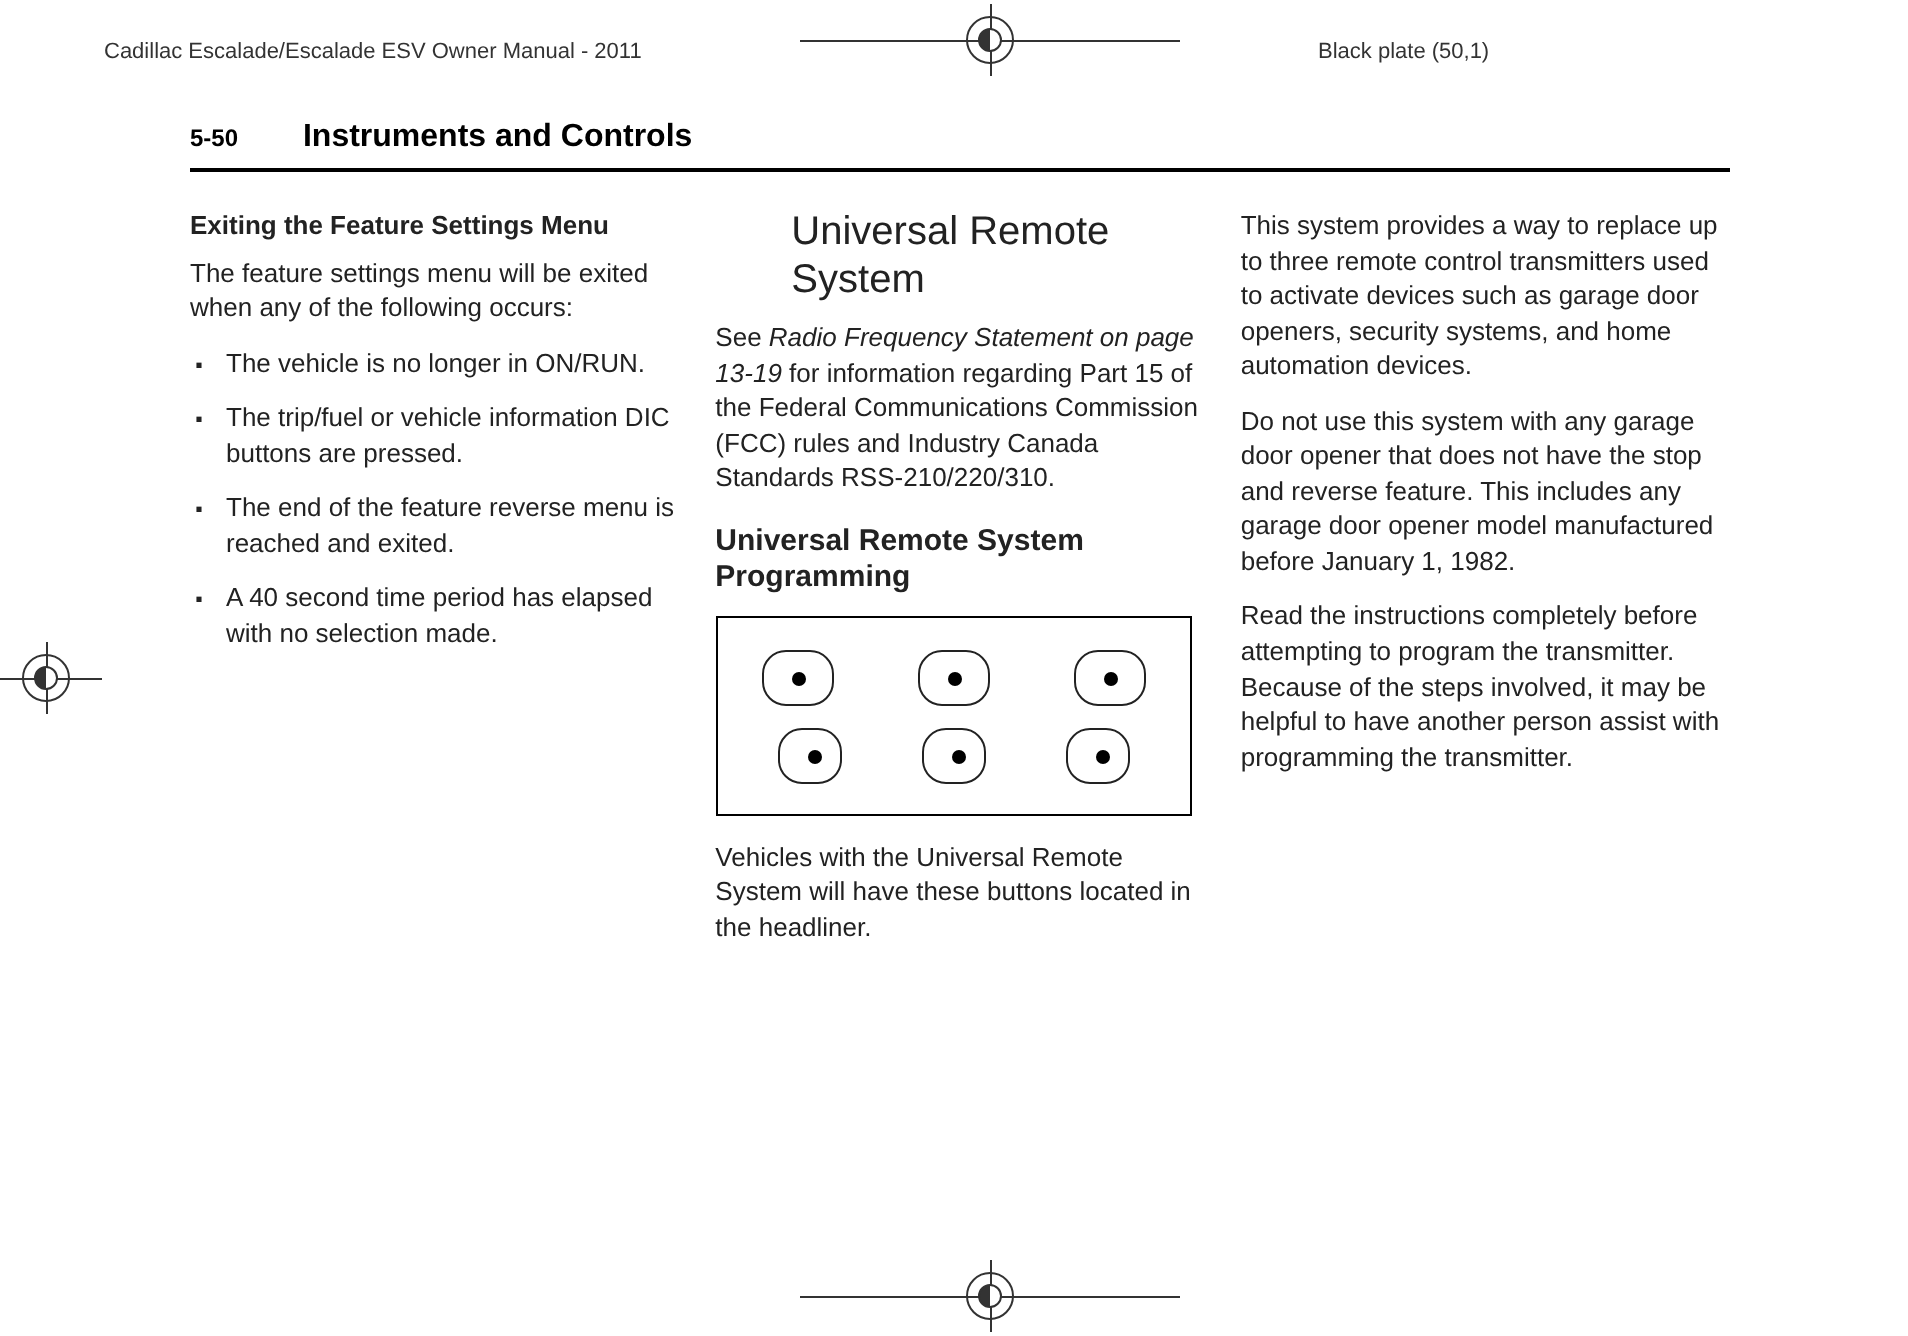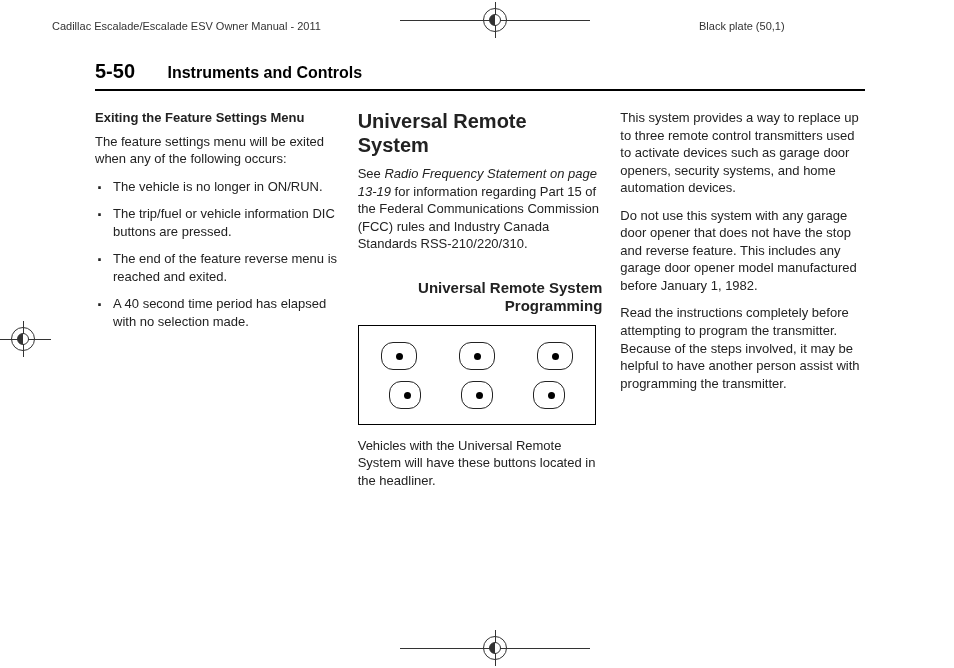--- a/index.html
+++ b/index.html
@@ -19,21 +19,21 @@
       display: flex;
       align-items: center;
       font-size: 11px;
       color: #333;
     }
     .header-left {
       padding-left: 52px;
     }
     .header-right {
       position: absolute;
-      left: 699px;
+      left: 659px;
     }
     .crop-mark-top {
       position: absolute;
       left: 480px;
       top: 5px;
     }
     .crop-mark-bottom {
       position: absolute;
       left: 480px;
       bottom: 5px;
@@ -97,21 +97,21 @@
       left: 95px;
       width: 770px;
     }
     .page-header {
       border-bottom: 2px solid #000;
       padding-bottom: 6px;
       margin-bottom: 18px;
     }
     .page-num {
       font-weight: bold;
-      font-size: 20px;
+      font-size: 12px;
       margin-right: 28px;
     }
     .section-title {
       font-weight: bold;
       font-size: 16px;
       margin-top: 38px;
     }
     .columns {
       display: flex;
       gap: 18px;
@@ -122,31 +122,31 @@
       line-height: 1.35;
       color: #222;
     }
     .col h3 {
       font-size: 13px;
       font-weight: bold;
       margin-bottom: 6px;
     }
     .col h1 {
       font-size: 20px;
-      font-weight: bold;
+      font-weight: normal;
       margin-bottom: 8px;
       line-height: 1.2;
+      margin-left: 38px;
     }
     .col h2 {
       font-size: 15px;
       font-weight: bold;
-      margin-top: 26px;
+      margin-top: 14px;
       margin-bottom: 10px;
       line-height: 1.2;
-      text-align: right;
     }
     .col p {
       margin-bottom: 10px;
     }
     .bullet-list {
       list-style: none;
     }
     .bullet-list li {
       padding-left: 18px;
       position: relative;

